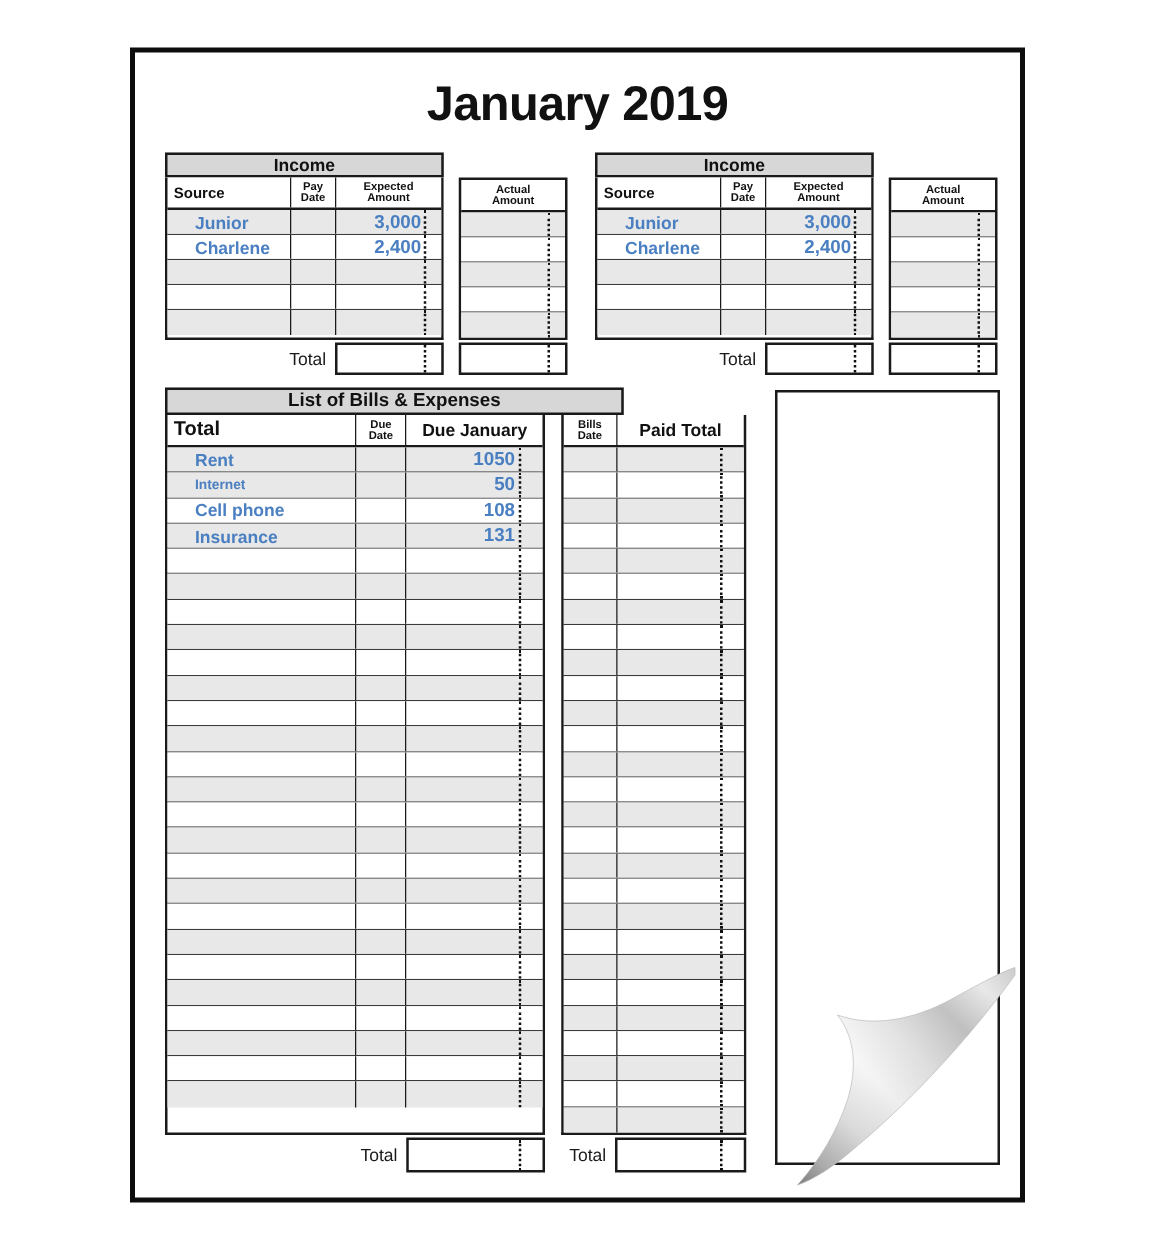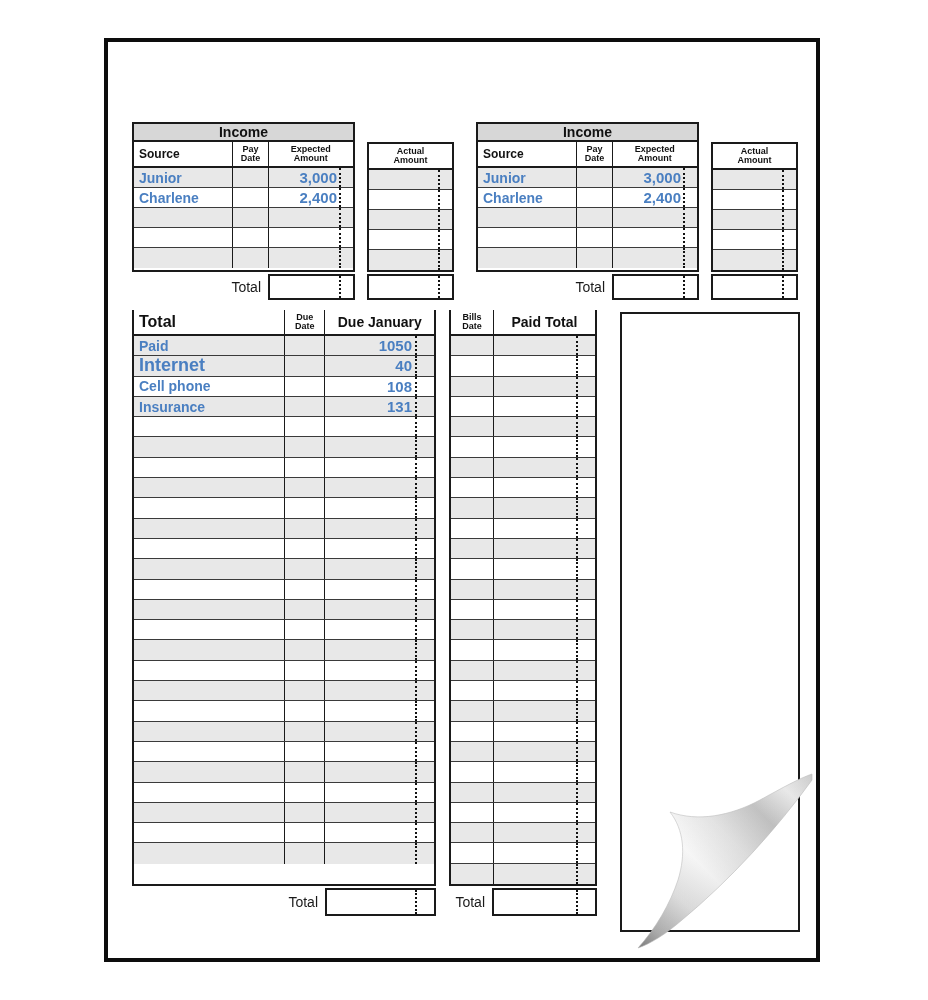--- a/index.html
+++ b/index.html
@@ -118,21 +118,21 @@
     background: #ffffff;
   }
   .dcell + .dcell { border-left: 1.5px solid #1a1a1a; }
 
   .dcell .txt {
     font-weight: bold;
     color: #4a7fc1;
     white-space: nowrap;
     overflow: hidden;
   }
-  .dcell.name .txt { padding-left: 5px; }
+  .dcell.name .txt { padding-left: 22px; }
   .dcell.amt {
     justify-content: flex-end;
   }
   .dcell.amt .txt { padding-right: 0px; }
 
   
   .cents {
     position: absolute;
     top: 0;
     bottom: 0;
@@ -179,20 +179,21 @@
     pointer-events: none;
     overflow: visible;
   }
 </style>
 </head>
 <body>
 
 <div class="canvas">
   <div class="sheet">
 
+    <div class="page-title">January 2019</div>
 
     <div id="layout-root">
         <div class="block" style="left: 24px; top: 80px; width: 322px;">
           <div class="band-title" style="width: 223px; height: 20px; line-height: 16px; font-size: 14px;">Income</div>
           <div class="grid">
             <div class="colgroup" style="width: 223px; border-top: none;">
               <div class="hrow" style="height: 26px;">
                 <div class="hcell left" style="width: 100px; font-size: 12px;">
                   <span>Source</span>
                 </div>
@@ -448,57 +449,58 @@
           <div class="totalrow" style="height: 26px; margin-top: 2px;">
             <div class="total-label" style="width: 136px; font-size: 14px;">
               <span>Total</span>
             </div>
             <div class="total-box" style="width: 87px;"><span></span><div class="cents" style="right: 12px;"></div></div>
             <div class="colgap" style="width: 12px;"></div>
             <div class="total-box" style="width: 87px;"><span></span><div class="cents" style="right: 12px;"></div></div>
           </div>
         </div>
         <div class="block" style="left: 24px; top: 268px; width: 465px;">
+          <div class="band-title" style="width: 367px; height: 22px; line-height: 18px; font-size: 15px;">List of Bills &amp; Expenses</div>
           <div class="grid">
             <div class="colgroup" style="width: 304px; border-top: none;">
               <div class="hrow" style="height: 26px;">
                 <div class="hcell left" style="width: 152px; font-size: 16px;">
                   <span>Total</span>
                 </div>
                 <div class="hcell center" style="width: 41px;">
                   <div style="line-height: 1.05; font-size: 9px; text-align: center; width: 100%;">
                     <div>Due</div>
                     <div>Date</div>
                   </div>
                 </div>
                 <div class="hcell center" style="width: 111px; font-size: 14px;">
                   <span>Due January</span>
                 </div>
               </div>
               <div class="drow shaded" style="height: 20.3px;">
                 <div class="dcell name" style="width: 152px;">
-                  <span class="txt" style="font-size: 14px;">Paid</span>
+                  <span class="txt" style="font-size: 14px;">Rent</span>
                 </div>
                 <div class="dcell" style="width: 41px;">
                   <span class="txt" style="font-size: 12px;"></span>
                 </div>
                 <div class="dcell amt" style="width: 111px;">
                   <span class="txt" style="font-size: 15px; padding-right: 22px;">1050</span>
                   <div class="cents" style="right: 17px;"></div>
                 </div>
               </div>
               <div class="drow shaded" style="height: 20.3px;">
                 <div class="dcell name" style="width: 152px;">
-                  <span class="txt" style="font-size: 18px;">Internet</span>
-                </div>
-                <div class="dcell" style="width: 41px;">
-                  <span class="txt" style="font-size: 12px;"></span>
-                </div>
-                <div class="dcell amt" style="width: 111px;">
-                  <span class="txt" style="font-size: 15px; padding-right: 22px;">40</span>
+                  <span class="txt" style="font-size: 11px;">Internet</span>
+                </div>
+                <div class="dcell" style="width: 41px;">
+                  <span class="txt" style="font-size: 12px;"></span>
+                </div>
+                <div class="dcell amt" style="width: 111px;">
+                  <span class="txt" style="font-size: 15px; padding-right: 22px;">50</span>
                   <div class="cents" style="right: 17px;"></div>
                 </div>
               </div>
               <div class="drow" style="height: 20.3px;">
                 <div class="dcell name" style="width: 152px;">
                   <span class="txt" style="font-size: 14px;">Cell phone</span>
                 </div>
                 <div class="dcell" style="width: 41px;">
                   <span class="txt" style="font-size: 12px;"></span>
                 </div>

